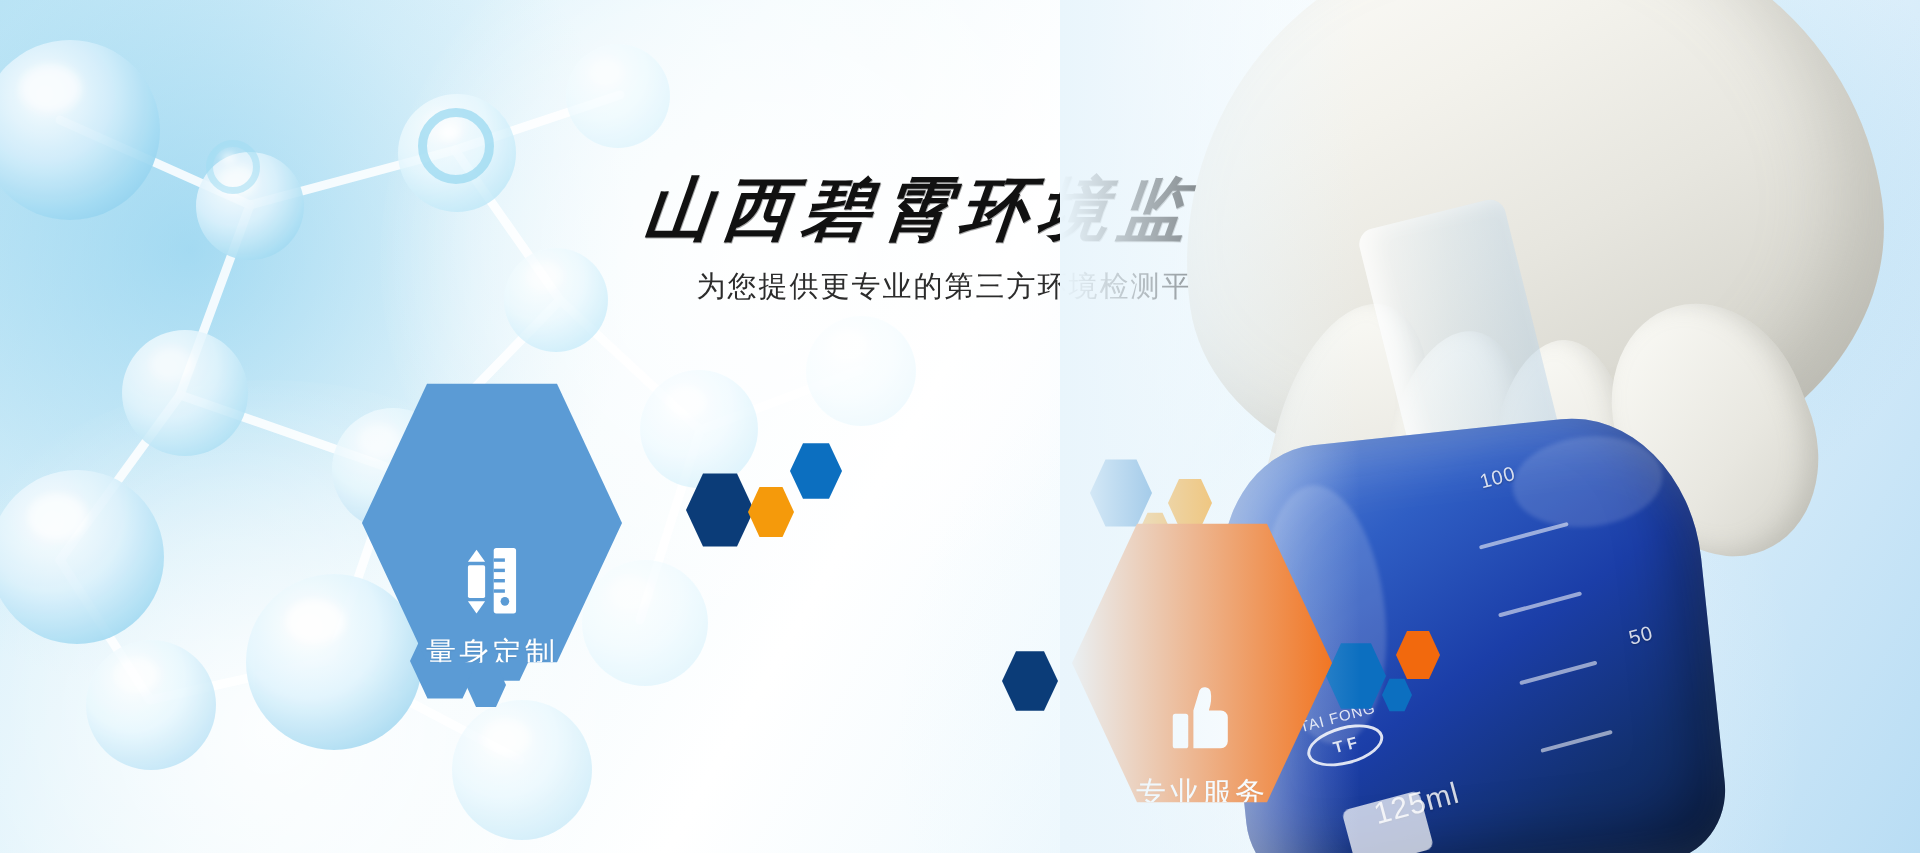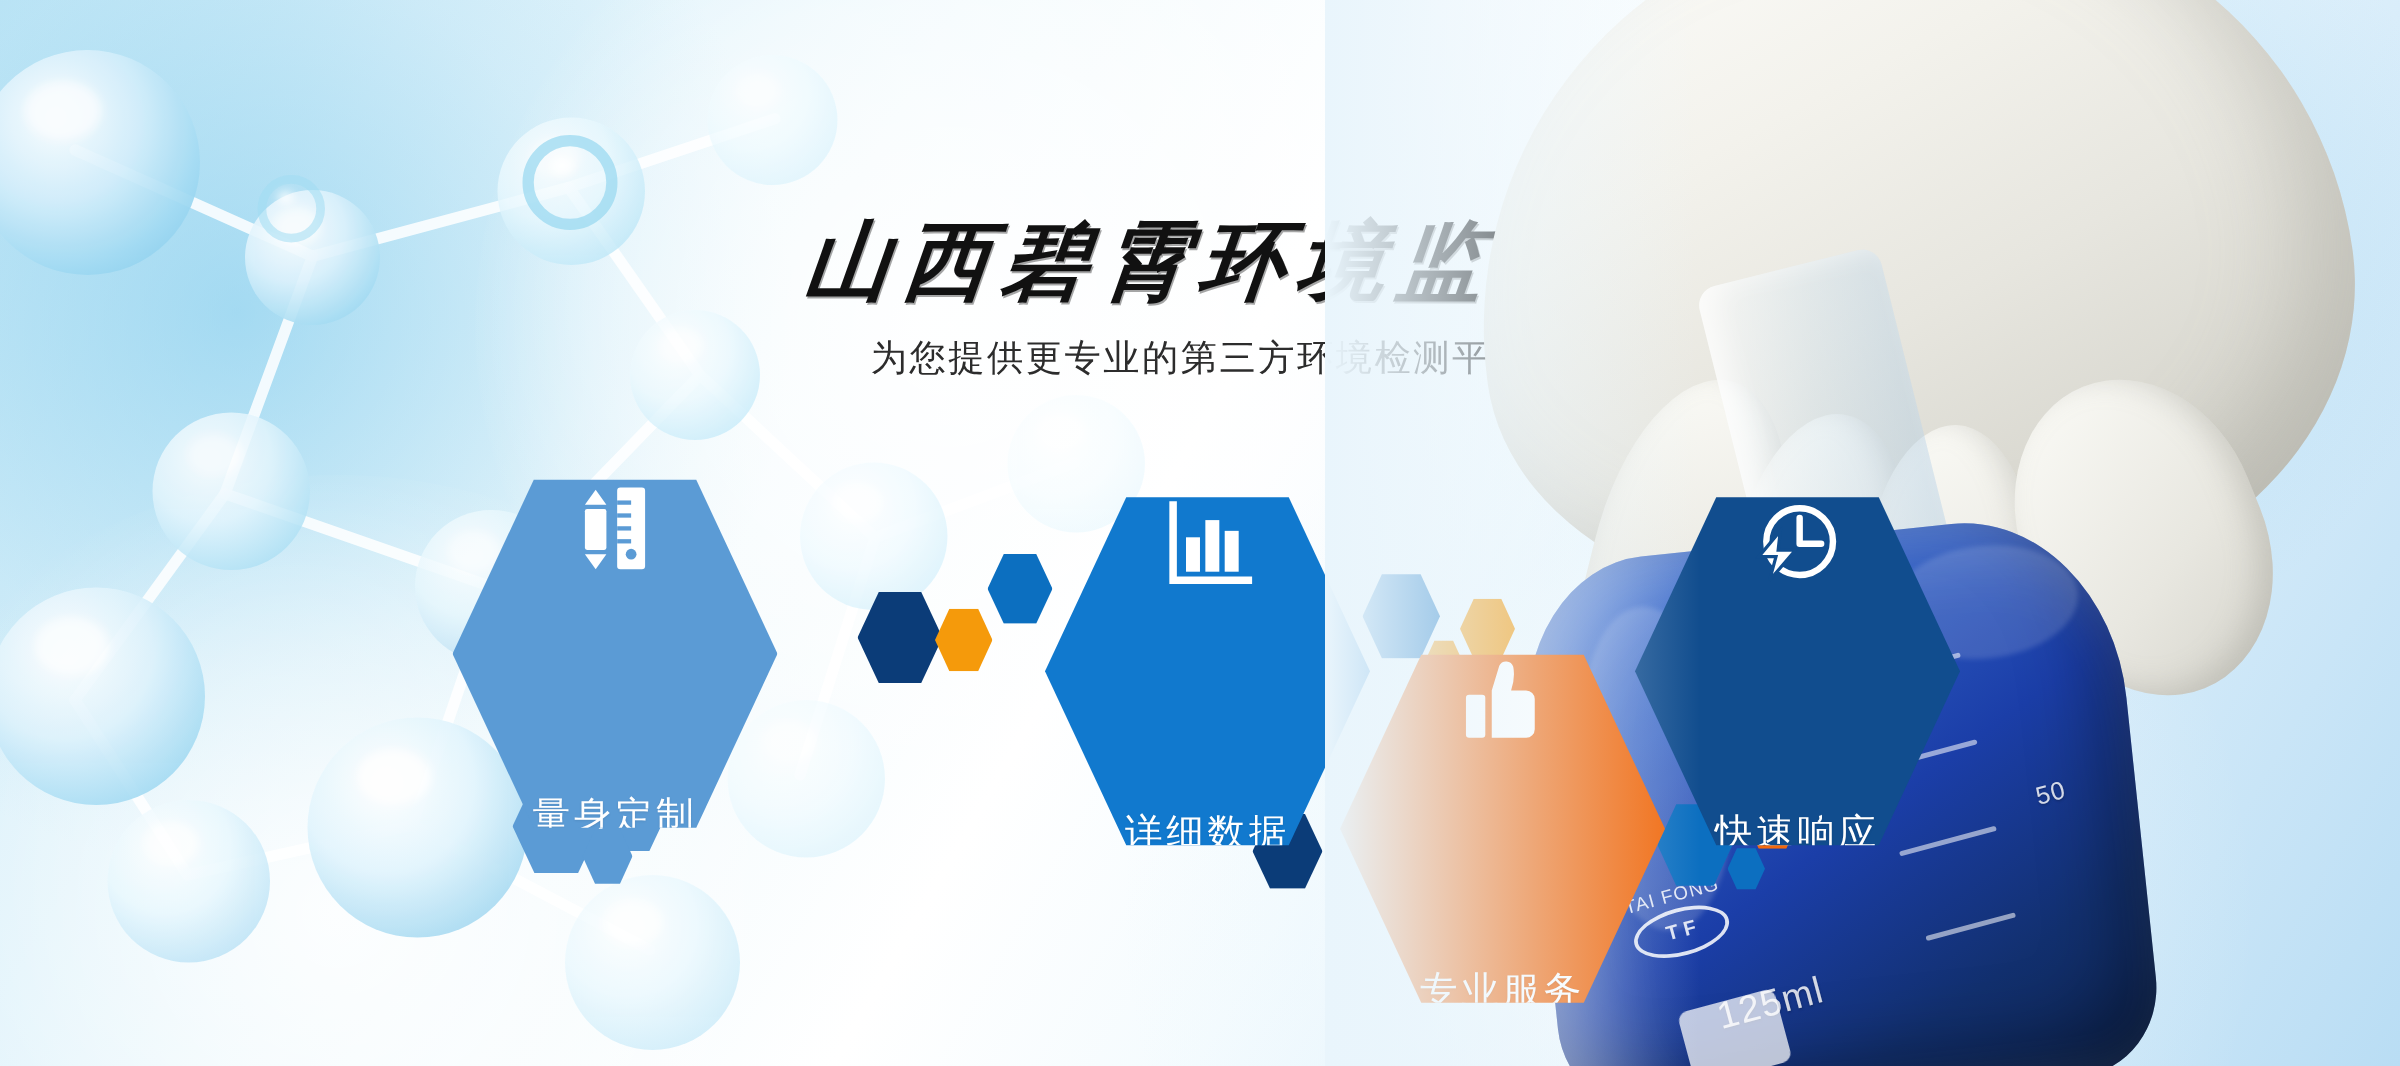--- a/index.html
+++ b/index.html
@@ -29,21 +29,21 @@
   
   .molecules{position:absolute;left:0;top:0;width:1100px;height:853px;}
   .mol-atom{position:absolute;border-radius:50%;}
   .mol-atom::after{content:"";position:absolute;left:22%;top:14%;width:34%;height:26%;
     border-radius:50%;background:rgba(255,255,255,.85);filter:blur(4px);}
 
   
   .hex{
     position:absolute;
     clip-path:polygon(25% 2%,75% 2%,100% 50%,75% 98%,25% 98%,0% 50%);
-    display:flex;flex-direction:column;align-items:center;justify-content:space-between;
+    display:flex;flex-direction:column;align-items:center;justify-content:flex-end;
   }
   .hex-main{
     box-shadow:0 2px 14px rgba(20,70,120,.10);
   }
   .hex-label{
     color:#fff;font-size:30px;letter-spacing:3px;line-height:1;
     margin-top:16px;white-space:nowrap;text-shadow:0 1px 2px rgba(0,0,0,.10);
   }
   .hex-icon{width:86px;height:86px;display:block;}
   .hex-icon svg{width:100%;height:100%;display:block;}
@@ -227,46 +227,25 @@
         <rect x="52" y="38" width="13" height="4" fill="#5B9BD5"></rect>
         <rect x="52" y="50" width="13" height="4" fill="#5B9BD5"></rect>
         <rect x="52" y="62" width="13" height="4" fill="#5B9BD5"></rect>
         <circle cx="65" cy="76" r="5" fill="#5B9BD5"></circle>
       </svg>
     </span>
     <span class="hex-label">量身定制</span>
   </div>
 
 
-  <div class="hex hex-main" style="left:836px;top:392px;width:260px;height:290px;background:#1179CE;">
-    <span class="hex-icon">
-      <svg viewBox="0 0 100 100" aria-hidden="true">
-        <path d="M18 14 V84 H88" stroke="#ffffff" stroke-width="7" fill="none" stroke-linecap="square"></path>
-        <rect x="30" y="44" width="13" height="32" fill="#ffffff"></rect>
-        <rect x="48" y="28" width="13" height="48" fill="#ffffff"></rect>
-        <rect x="66" y="38" width="13" height="38" fill="#ffffff"></rect>
-      </svg>
-    </span>
-    <span class="hex-label">详细数据</span>
-  </div>
 
   <div class="hex hex-main" style="left:1072px;top:518px;width:260px;height:290px;background:#F2690D;">
     <span class="hex-icon">
       <svg viewBox="0 0 100 100" fill="#ffffff" aria-hidden="true">
         <rect x="16" y="44" width="18" height="40" rx="3"></rect>
         <path d="M40 84 H72 a8 8 0 0 0 8 -8 V48 a8 8 0 0 0 -8 -8 H58 q4 -12 2 -22 a7 7 0 0 0 -13 -1 L40 40 Z"></path>
       </svg>
     </span>
     <span class="hex-label">专业服务</span>
   </div>
 
-  <div class="hex hex-main" style="left:1308px;top:392px;width:260px;height:290px;background:#114D8E;">
-    <span class="hex-icon">
-      <svg viewBox="0 0 100 100" aria-hidden="true">
-        <circle cx="52" cy="48" r="31" stroke="#ffffff" stroke-width="6" fill="none"></circle>
-        <path d="M52 26 V50 H72" stroke="#ffffff" stroke-width="6" fill="none" stroke-linecap="round" stroke-linejoin="round"></path>
-        <path d="M34 38 L14 62 H30 L24 84 L48 56 H32 Z" fill="#ffffff" stroke="#114D8E" stroke-width="3"></path>
-      </svg>
-    </span>
-    <span class="hex-label">快速响应</span>
-  </div>
 
 </div>
 
 </body></html>

